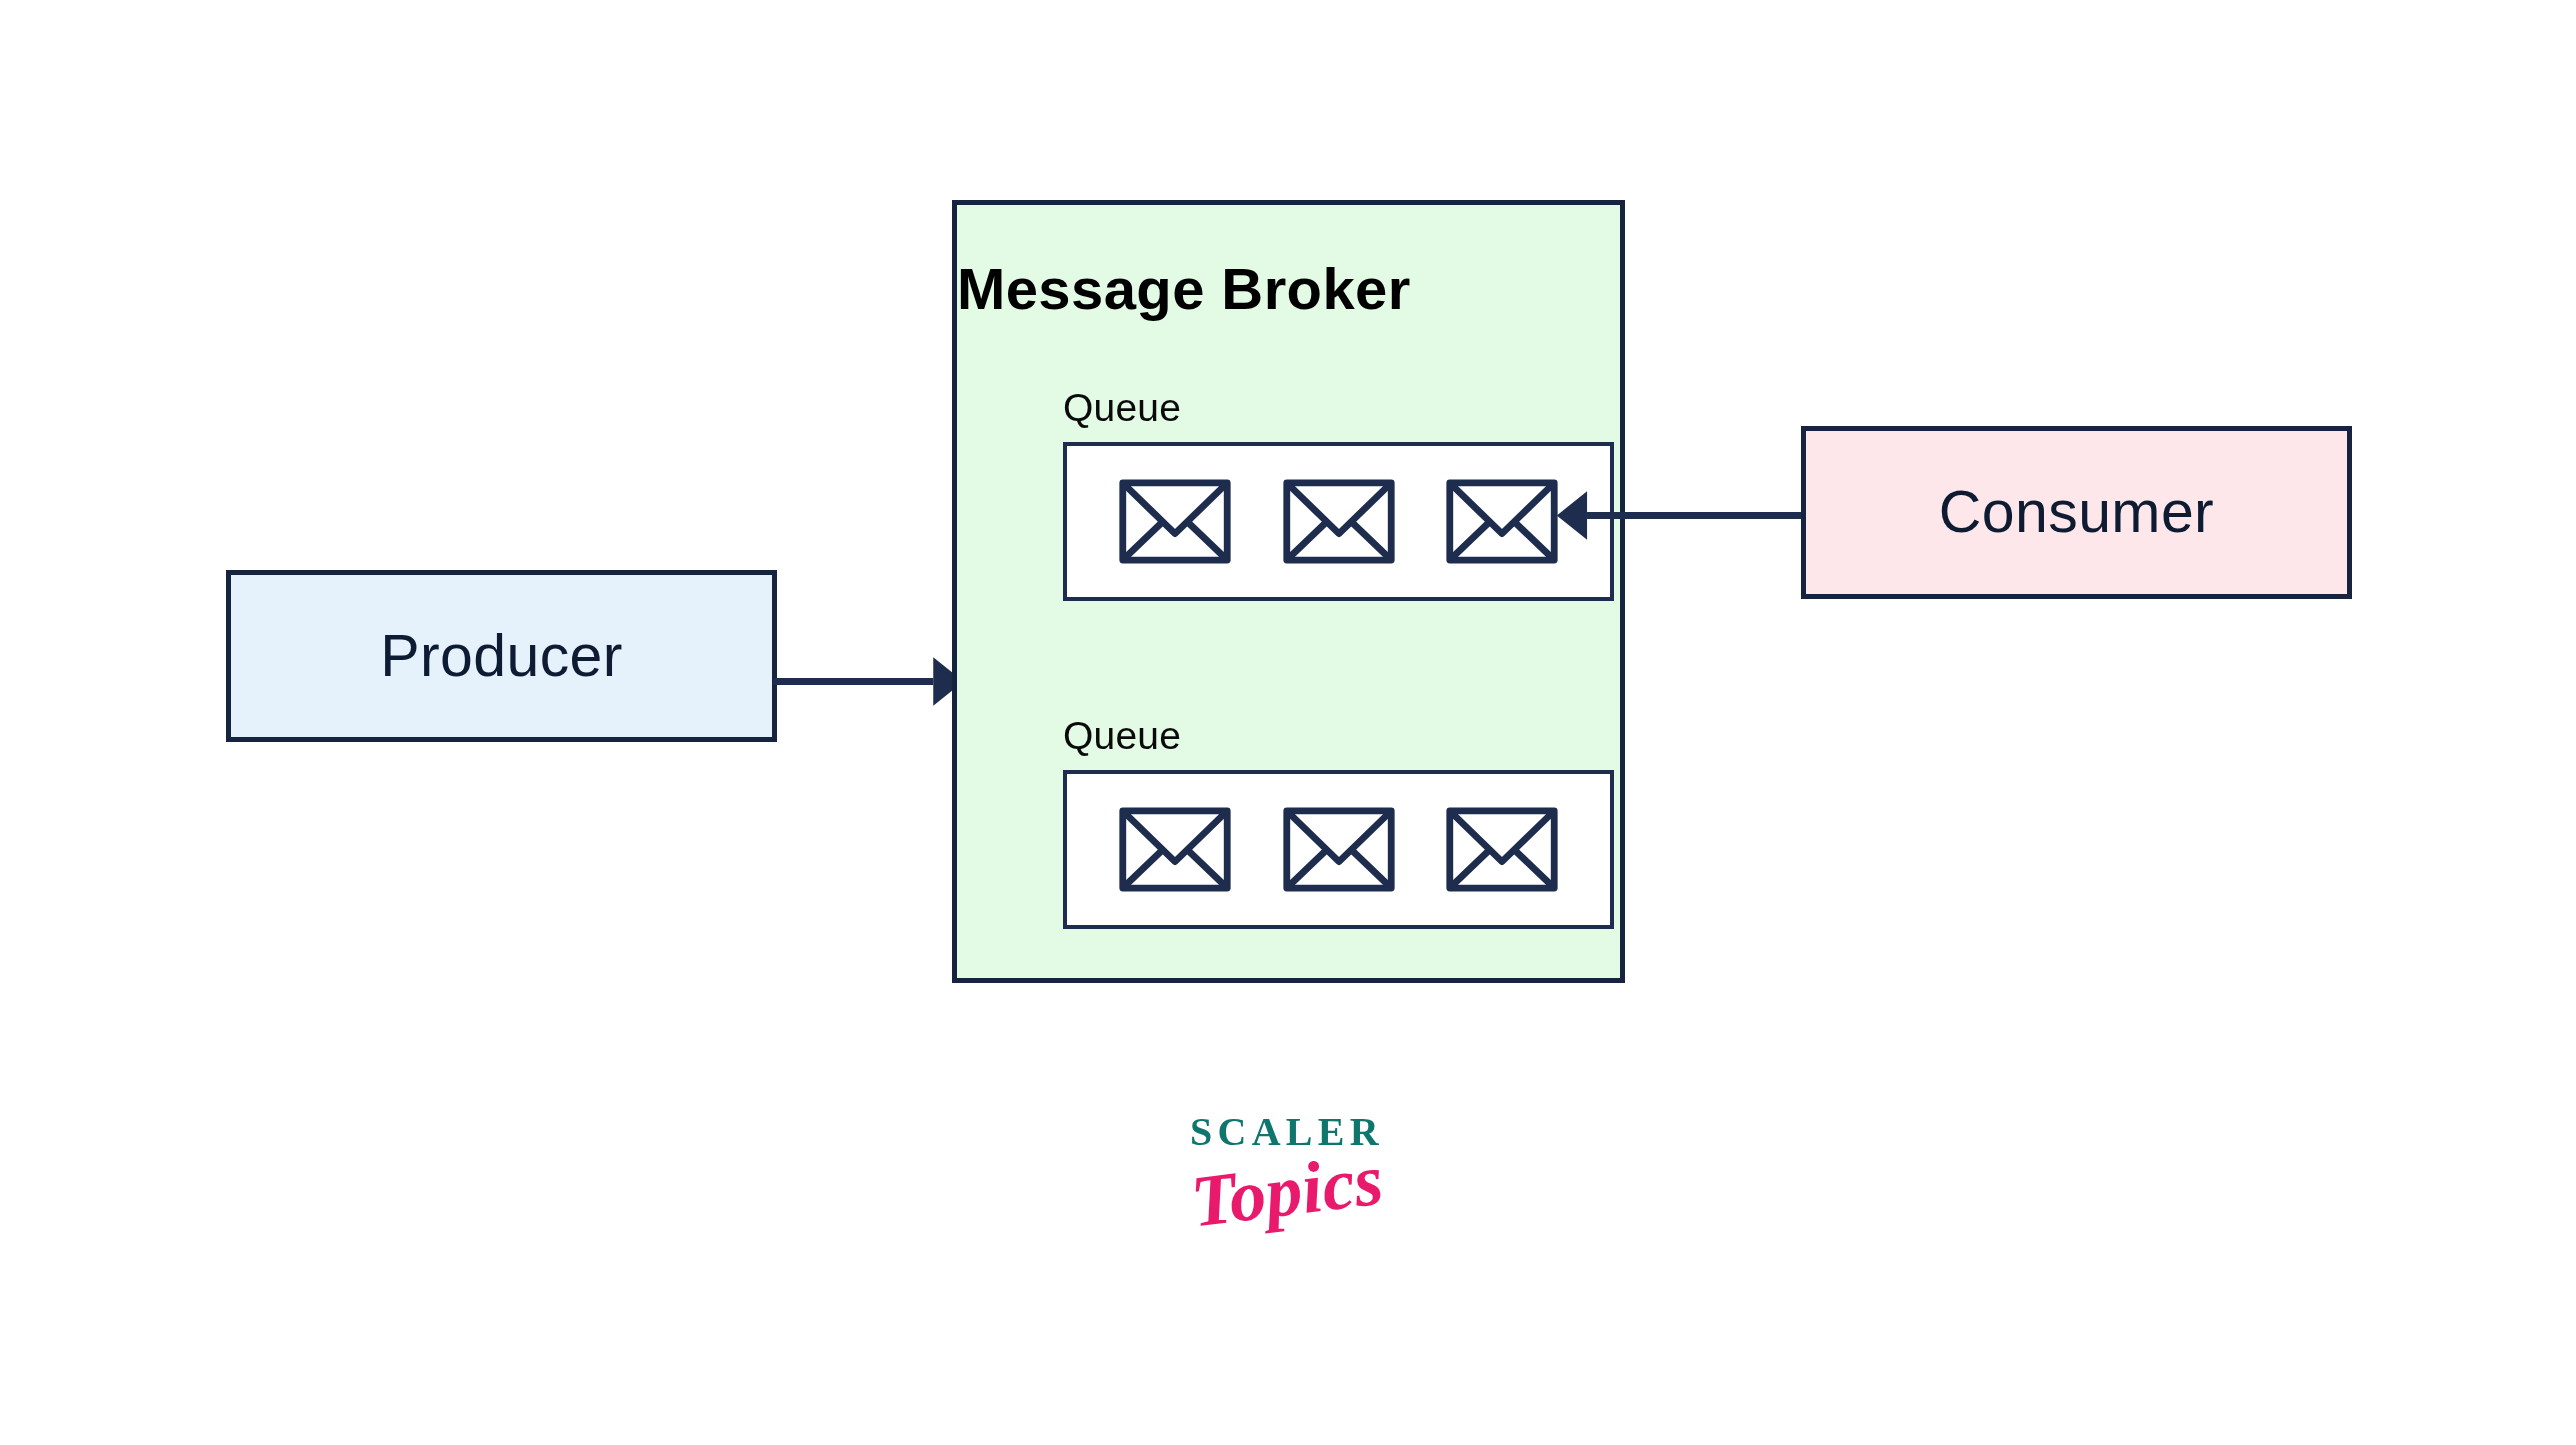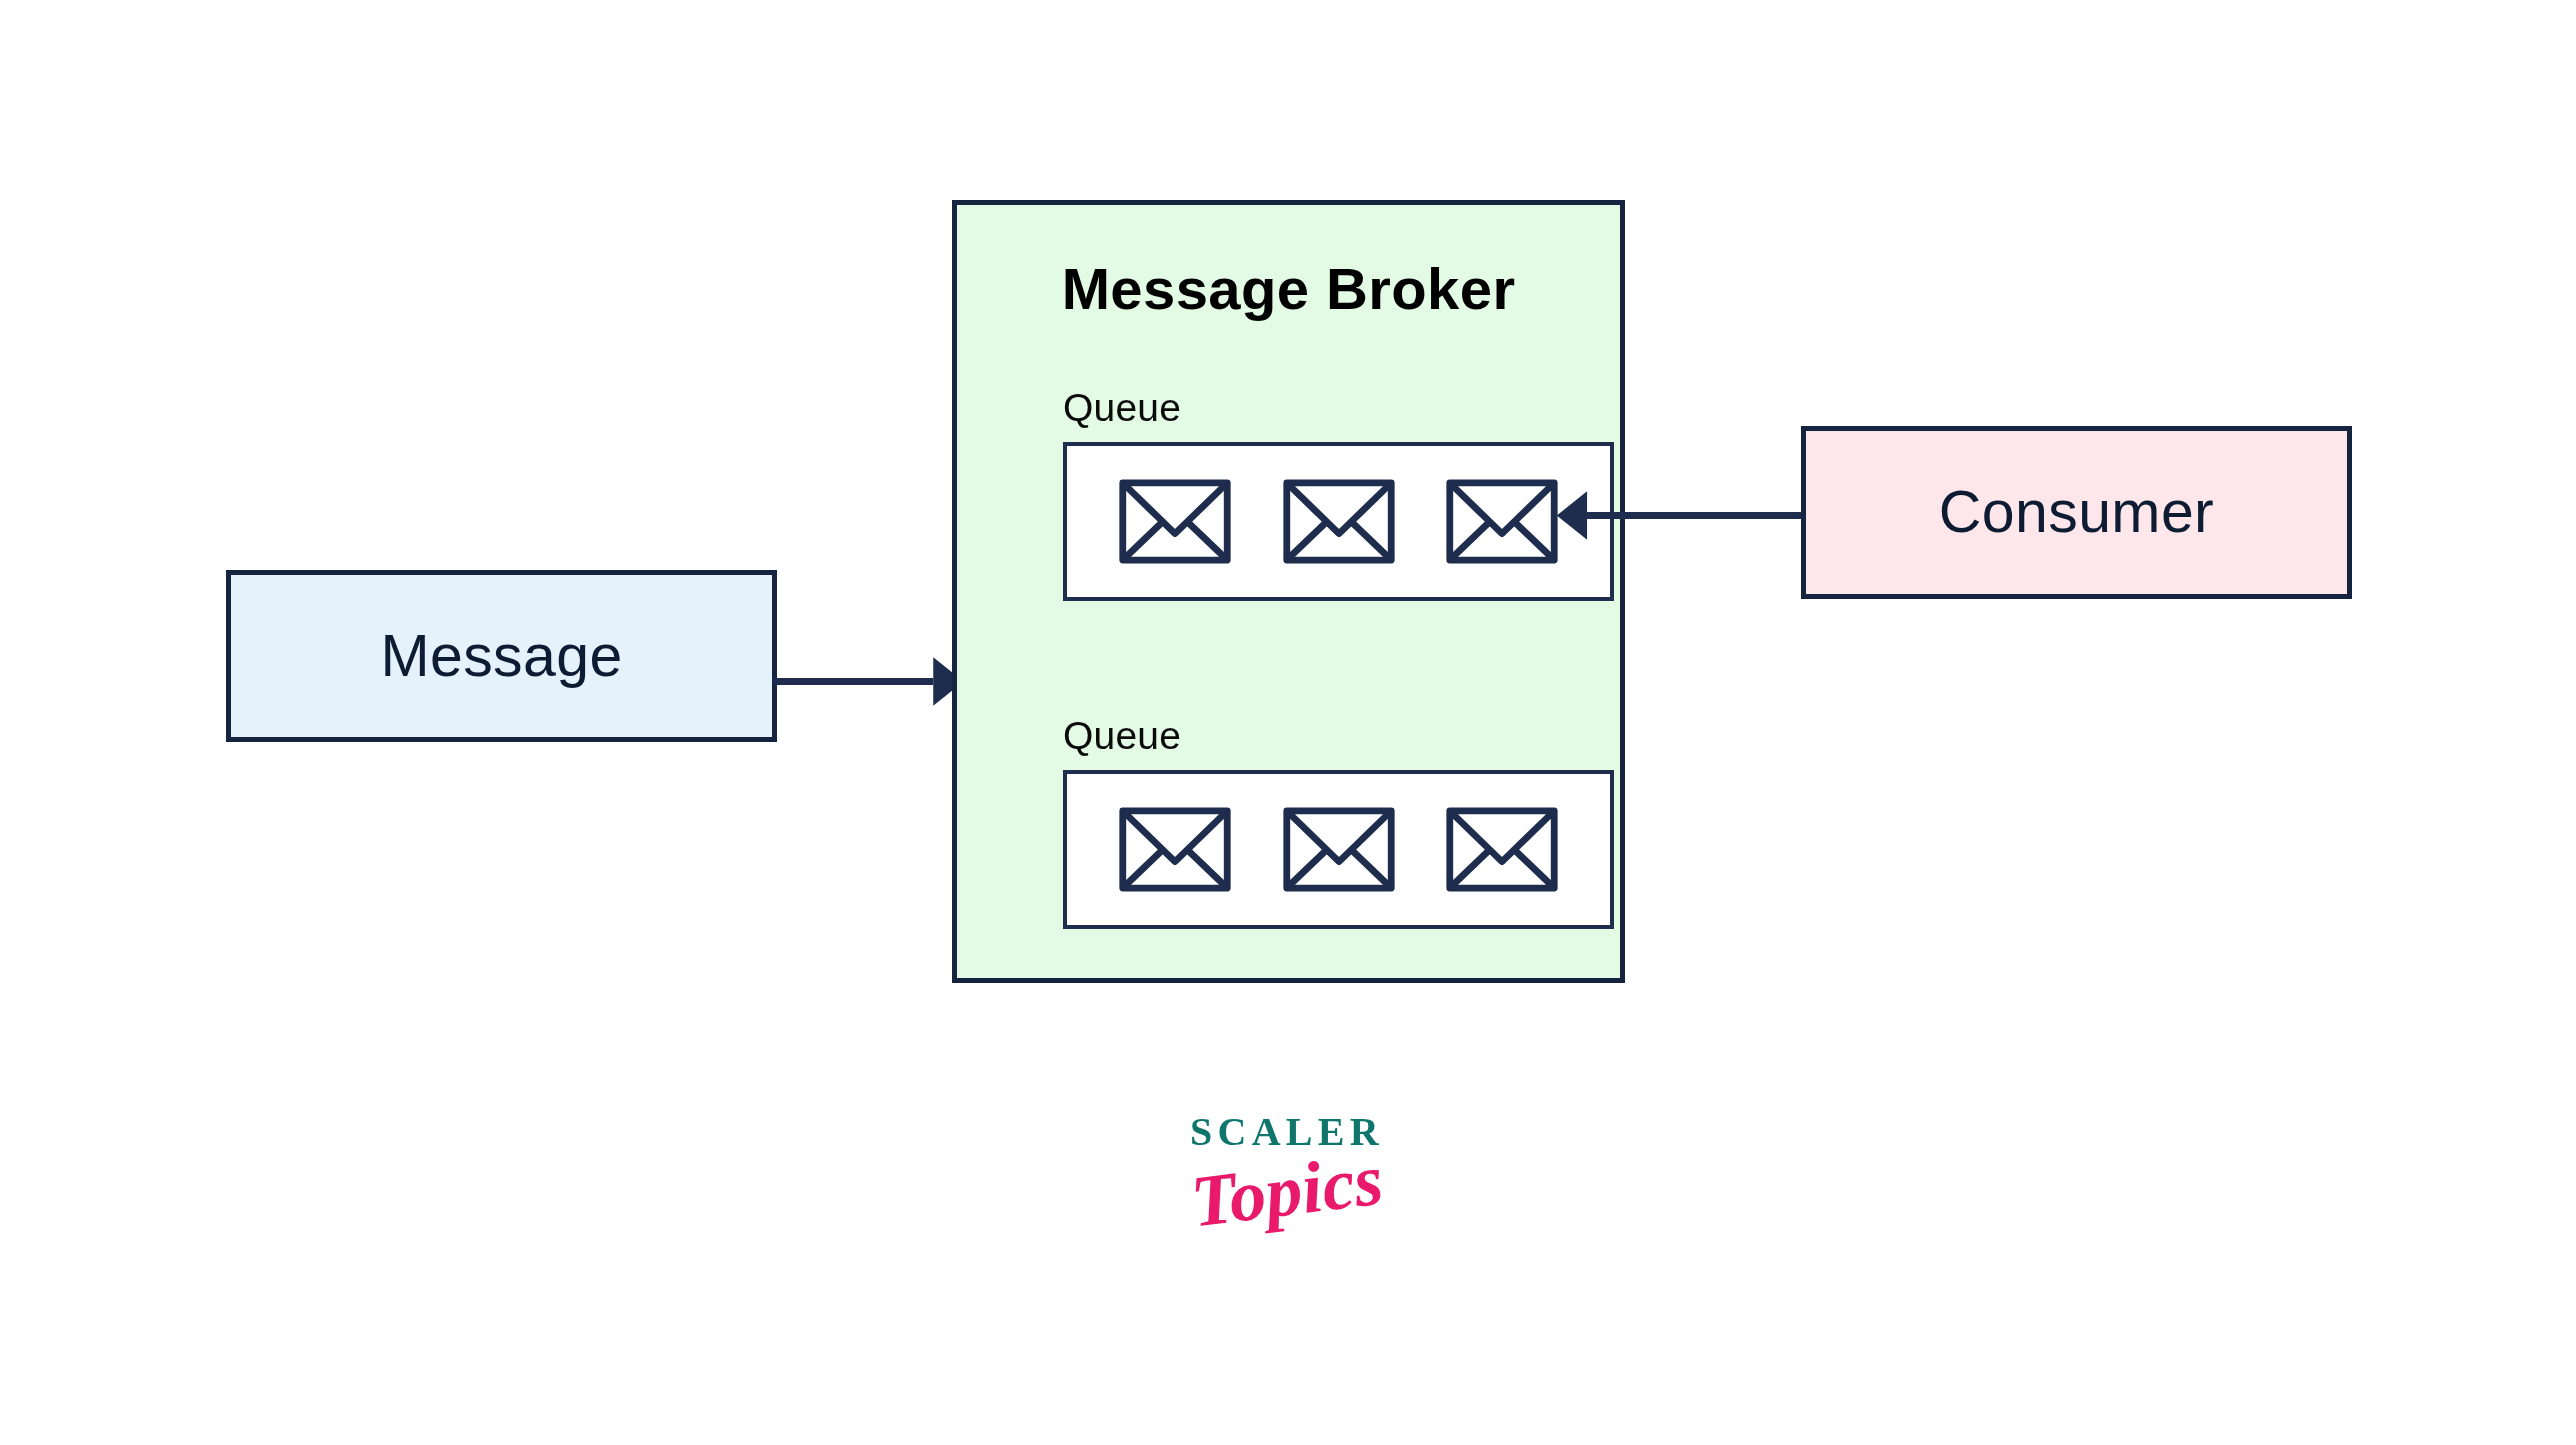--- a/index.html
+++ b/index.html
@@ -67,21 +67,20 @@
     width: 673px;
     height: 783px;
     background: #e3fbe5;
     display: block;
   }
   #broker-title {
     position: absolute;
     left: 0;
     top: 50px;
     width: 100%;
-    text-align: center;
     font-size: 58px;
     font-weight: bold;
     color: #000000;
     letter-spacing: 0.4px;
   }
 
   
   .queue-group {
     position: absolute;
     left: 61px;
@@ -158,21 +157,21 @@
     font-family: "Liberation Serif", "DejaVu Serif", serif;
     transform: rotate(-7deg);
   }
 </style>
 </head>
 <body>
 
 <div id="canvas">
 
   <div class="node" id="producer-node">
-    <span class="node-label">Message</span>
+    <span class="node-label">Producer</span>
   </div>
 
   <svg class="arrow-svg" id="arrow-producer-to-broker" viewBox="0 0 250 120">
     <line x1="0" y1="60" x2="212" y2="60" stroke="#1e2d4d" stroke-width="9"></line>
     <polygon points="212,28 252,60 212,92" fill="#1e2d4d"></polygon>
   </svg>
 
   <div class="node" id="broker-node">
 
     <div id="broker-title">Message Broker</div>

